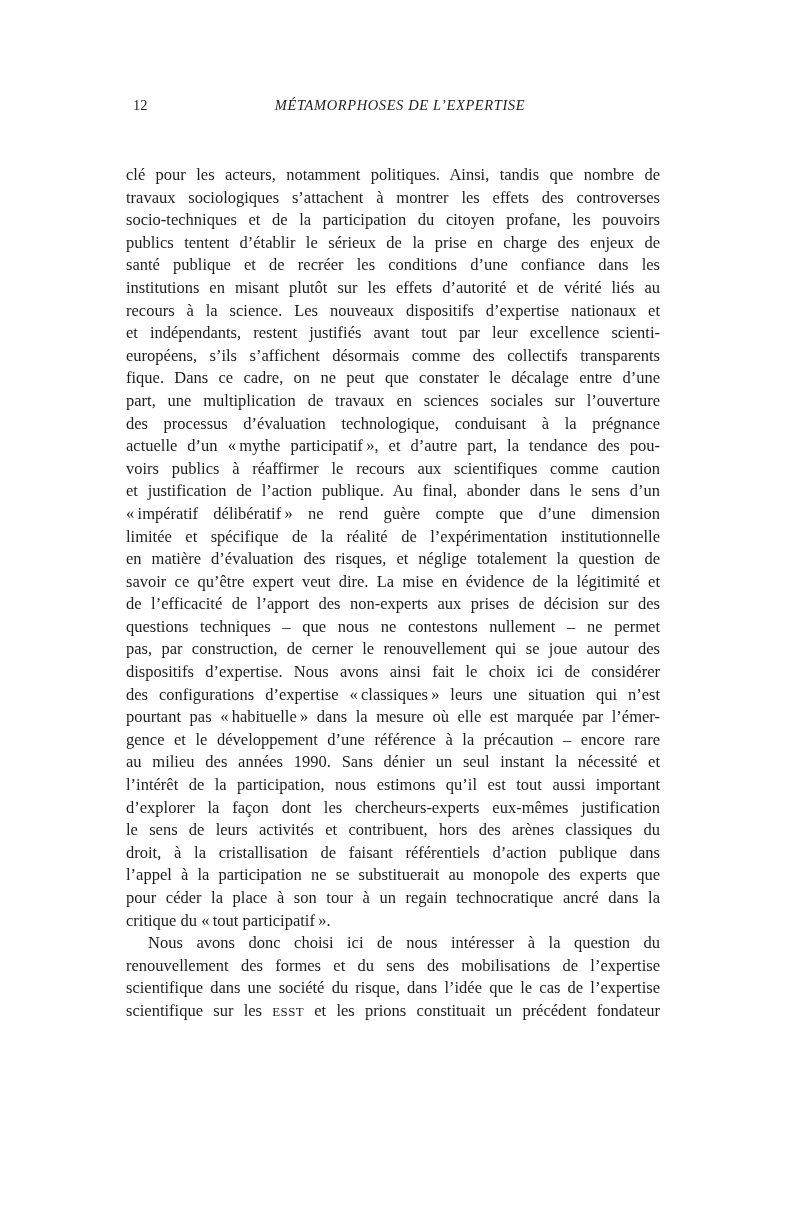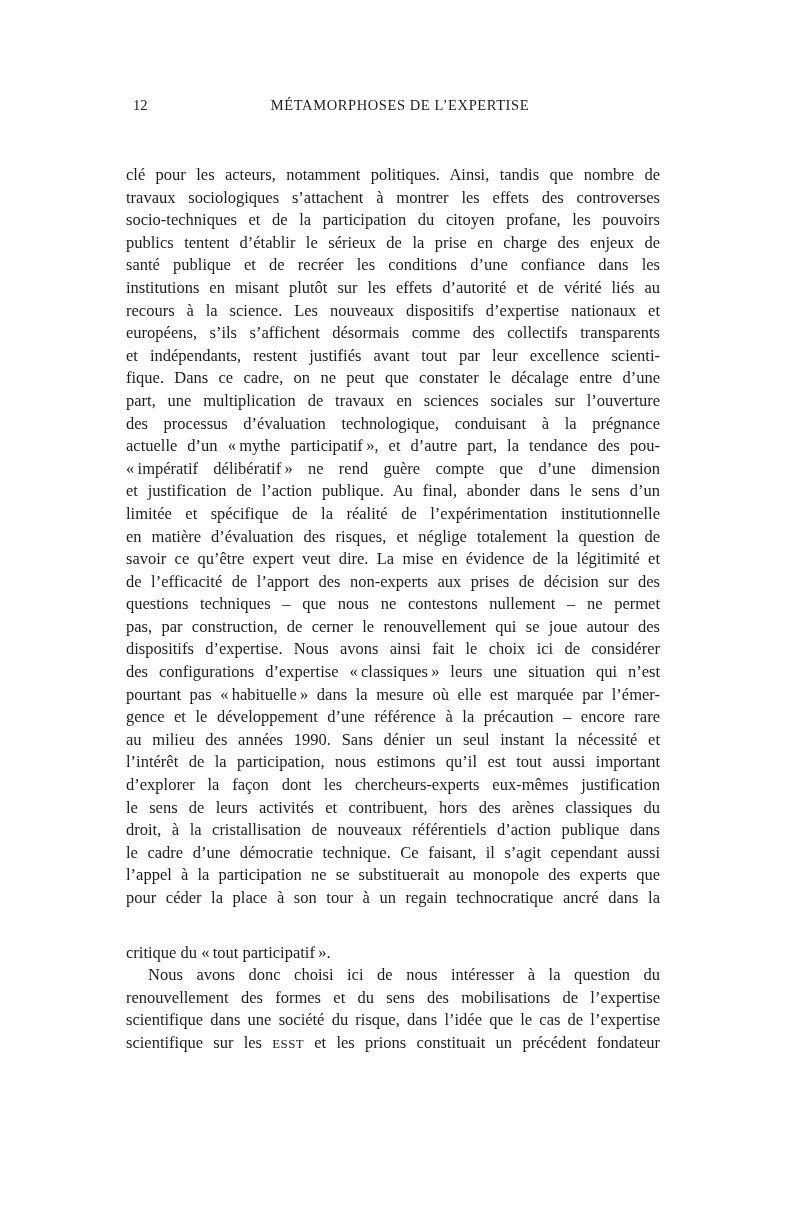--- a/index.html
+++ b/index.html
@@ -28,37 +28,37 @@
   }
   .page-number {
     position: absolute;
     left: 0;
     top: 0;
   }
   .running-title {
     display: block;
     text-align: center;
     letter-spacing: 0.6px;
+    font-style: italic;
   }
   .body-text {
     position: absolute;
     top: 164px;
     left: 126px;
     width: 534px;
   }
   .para .lines .line {
     font-size: 16.5px;
     line-height: 22.6px;
     text-align: justify;
     text-align-last: justify;
     white-space: normal;
   }
   .para1 .lines .line:last-child {
     text-align-last: left;
-    margin-top: 32px;
   }
   .para2 .lines .line:first-child {
     text-indent: 22px;
   }
   .esst-line {
     font-size: 16.5px;
     line-height: 22.6px;
     text-align: justify;
     text-align-last: justify;
   }
@@ -81,44 +81,44 @@
 
     <section class="para para1">
       <div class="lines">
           <div class="line">clé pour les acteurs, notamment politiques. Ainsi, tandis que nombre de</div>
           <div class="line">travaux sociologiques s’attachent à montrer les effets des controverses</div>
           <div class="line">socio-techniques et de la participation du citoyen profane, les pouvoirs</div>
           <div class="line">publics tentent d’établir le sérieux de la prise en charge des enjeux de</div>
           <div class="line">santé publique et de recréer les conditions d’une confiance dans les</div>
           <div class="line">institutions en misant plutôt sur les effets d’autorité et de vérité liés au</div>
           <div class="line">recours à la science. Les nouveaux dispositifs d’expertise nationaux et</div>
+          <div class="line">et indépendants, restent justifiés avant tout par leur excellence scienti-</div>
           <div class="line">européens, s’ils s’affichent désormais comme des collectifs transparents</div>
-          <div class="line">et indépendants, restent justifiés avant tout par leur excellence scienti-</div>
           <div class="line">fique. Dans ce cadre, on ne peut que constater le décalage entre d’une</div>
           <div class="line">part, une multiplication de travaux en sciences sociales sur l’ouverture</div>
           <div class="line">des processus d’évaluation technologique, conduisant à la prégnance</div>
           <div class="line">actuelle d’un « mythe participatif », et d’autre part, la tendance des pou-</div>
+          <div class="line">voirs publics à réaffirmer le recours aux scientifiques comme caution</div>
+          <div class="line">et justification de l’action publique. Au final, abonder dans le sens d’un</div>
           <div class="line">« impératif délibératif » ne rend guère compte que d’une dimension</div>
-          <div class="line">et justification de l’action publique. Au final, abonder dans le sens d’un</div>
           <div class="line">limitée et spécifique de la réalité de l’expérimentation institutionnelle</div>
           <div class="line">en matière d’évaluation des risques, et néglige totalement la question de</div>
           <div class="line">savoir ce qu’être expert veut dire. La mise en évidence de la légitimité et</div>
           <div class="line">de l’efficacité de l’apport des non-experts aux prises de décision sur des</div>
           <div class="line">questions techniques – que nous ne contestons nullement – ne permet</div>
           <div class="line">pas, par construction, de cerner le renouvellement qui se joue autour des</div>
           <div class="line">dispositifs d’expertise. Nous avons ainsi fait le choix ici de considérer</div>
           <div class="line">des configurations d’expertise « classiques » leurs une situation qui n’est</div>
           <div class="line">pourtant pas « habituelle » dans la mesure où elle est marquée par l’émer-</div>
           <div class="line">gence et le développement d’une référence à la précaution – encore rare</div>
           <div class="line">au milieu des années 1990. Sans dénier un seul instant la nécessité et</div>
           <div class="line">l’intérêt de la participation, nous estimons qu’il est tout aussi important</div>
           <div class="line">d’explorer la façon dont les chercheurs-experts eux-mêmes justification</div>
           <div class="line">le sens de leurs activités et contribuent, hors des arènes classiques du</div>
-          <div class="line">droit, à la cristallisation de nouveaux référentiels d’action publique dans</div>
-          <div class="line">le cadre d’une démocratie technique. Ce faisant, il s’agit cependant aussi</div>
+          <div class="line">droit, à la cristallisation de faisant référentiels d’action publique dans</div>
           <div class="line">l’appel à la participation ne se substituerait au monopole des experts que</div>
           <div class="line">pour céder la place à son tour à un regain technocratique ancré dans la</div>
           <div class="line">critique du « tout participatif ».</div>
         </div>
     </section>
 
     <section class="para para2">
       <div class="lines">
           <div class="line">Nous avons donc choisi ici de nous intéresser à la question du</div>
           <div class="line">renouvellement des formes et du sens des mobilisations de l’expertise</div>

